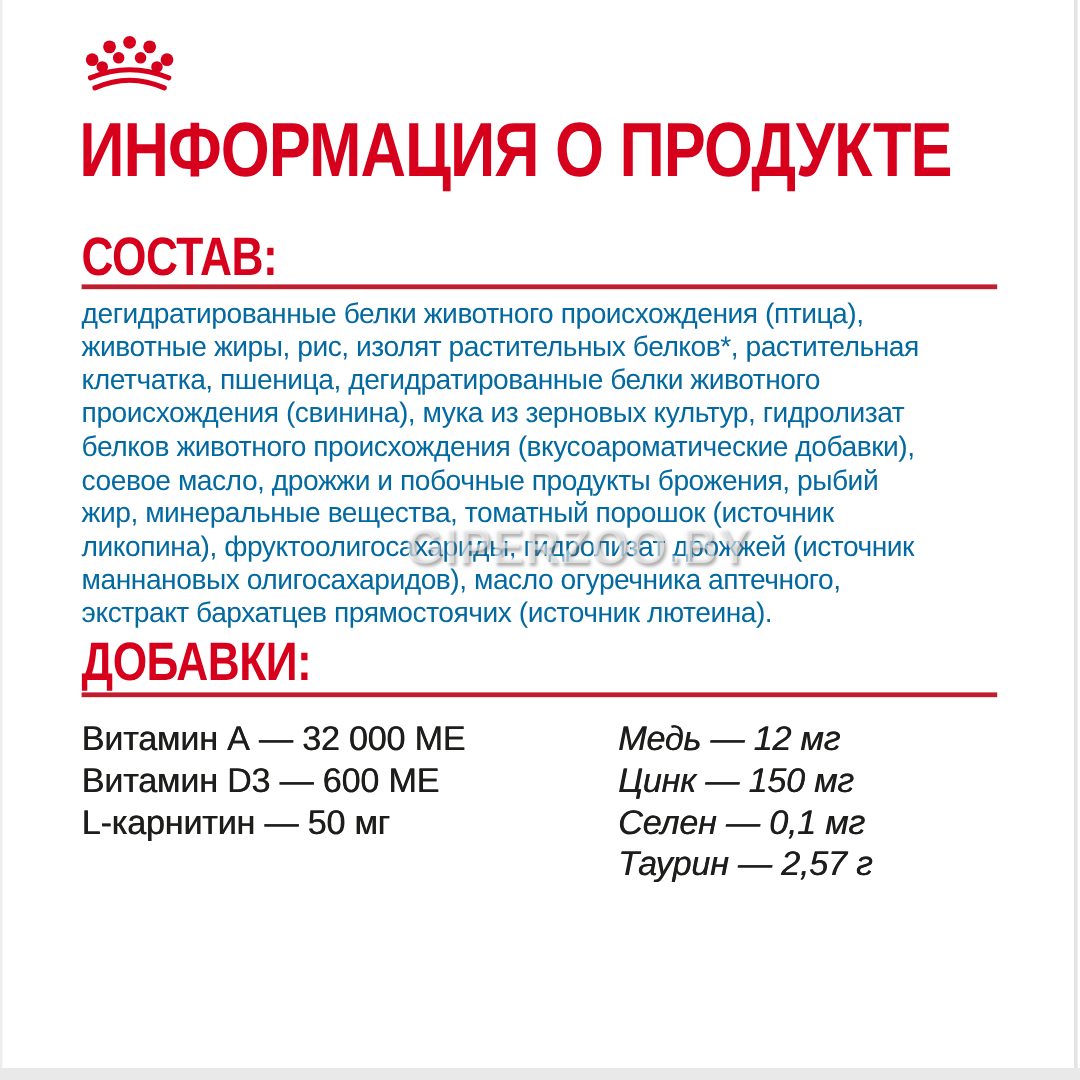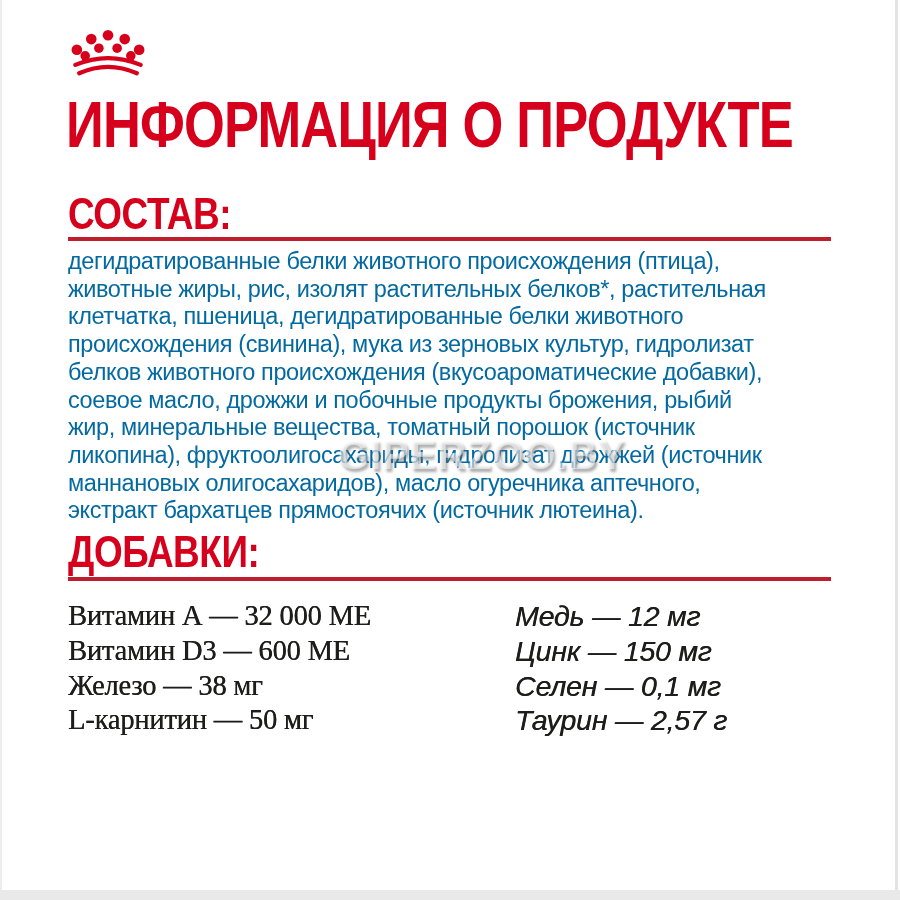--- a/index.html
+++ b/index.html
@@ -50,21 +50,21 @@
     position: absolute; left: 338px; top: 431px;
     font-size: 42px; font-weight: bold; letter-spacing: 1px;
     color: rgba(255,255,255,0.55);
     text-shadow: 2px 3px 3px rgba(105,105,105,0.55);
     pointer-events: none; z-index: 3;
     transform: scaleX(0.95); transform-origin: 0 0;
   }
 
   .additives-columns { position: absolute; left: 0; top: 599px; width: 900px; }
   .additives-col { position: absolute; top: 0; }
-  .additives-col-left  { left: 68px; font-family: Liberation Serif, serif; }
+  .additives-col-left  { left: 68px; }
   .additives-col-right { left: 515px; font-style: italic; }
   .additive-line {
     font-size: 28.5px; line-height: 34.8px; color: #1d1d1b;
     letter-spacing: -0.2px;
     text-shadow: 0.35px 0 0 currentColor;
     white-space: nowrap;
   }
 
   .footnote {
     position: absolute; left: 537px; top: 816px; width: 320px;
@@ -115,21 +115,20 @@
 
   <div class="watermark">GIPERZOO.BY</div>
 
   <h2 class="section-heading heading-dobavki">ДОБАВКИ:</h2>
   <div class="rule rule-dobavki"></div>
 
   <div class="additives-columns">
     <div class="additives-col additives-col-left">
         <div class="additive-line">Витамин А — 32 000 МЕ</div>
         <div class="additive-line">Витамин D3 — 600 МЕ</div>
-        <div class="additive-line">Железо — 38 мг</div>
         <div class="additive-line">L-карнитин — 50 мг</div>
       </div>
     <div class="additives-col additives-col-right">
         <div class="additive-line">Медь — 12 мг</div>
         <div class="additive-line">Цинк — 150 мг</div>
         <div class="additive-line">Селен — 0,1 мг</div>
         <div class="additive-line">Таурин — 2,57 г</div>
       </div>
   </div>
 

